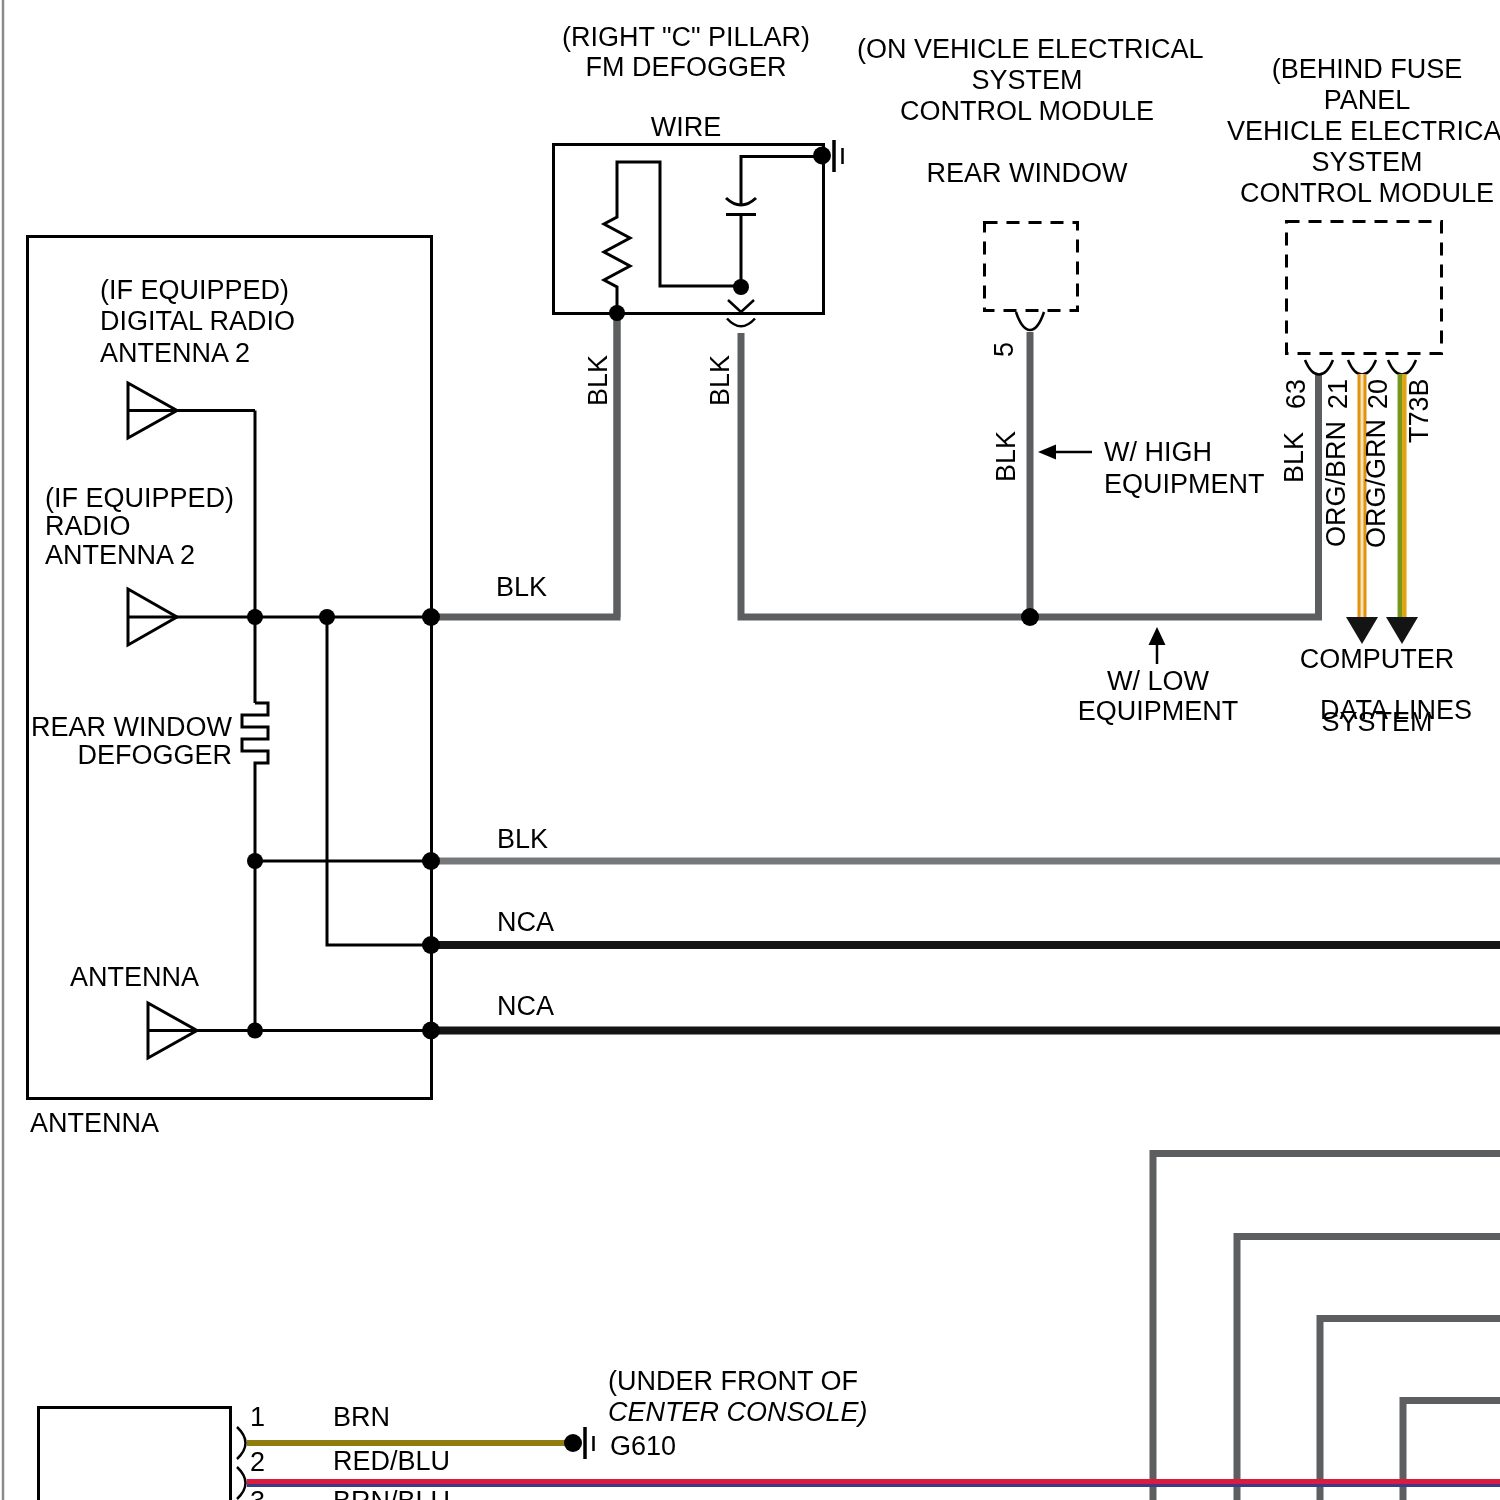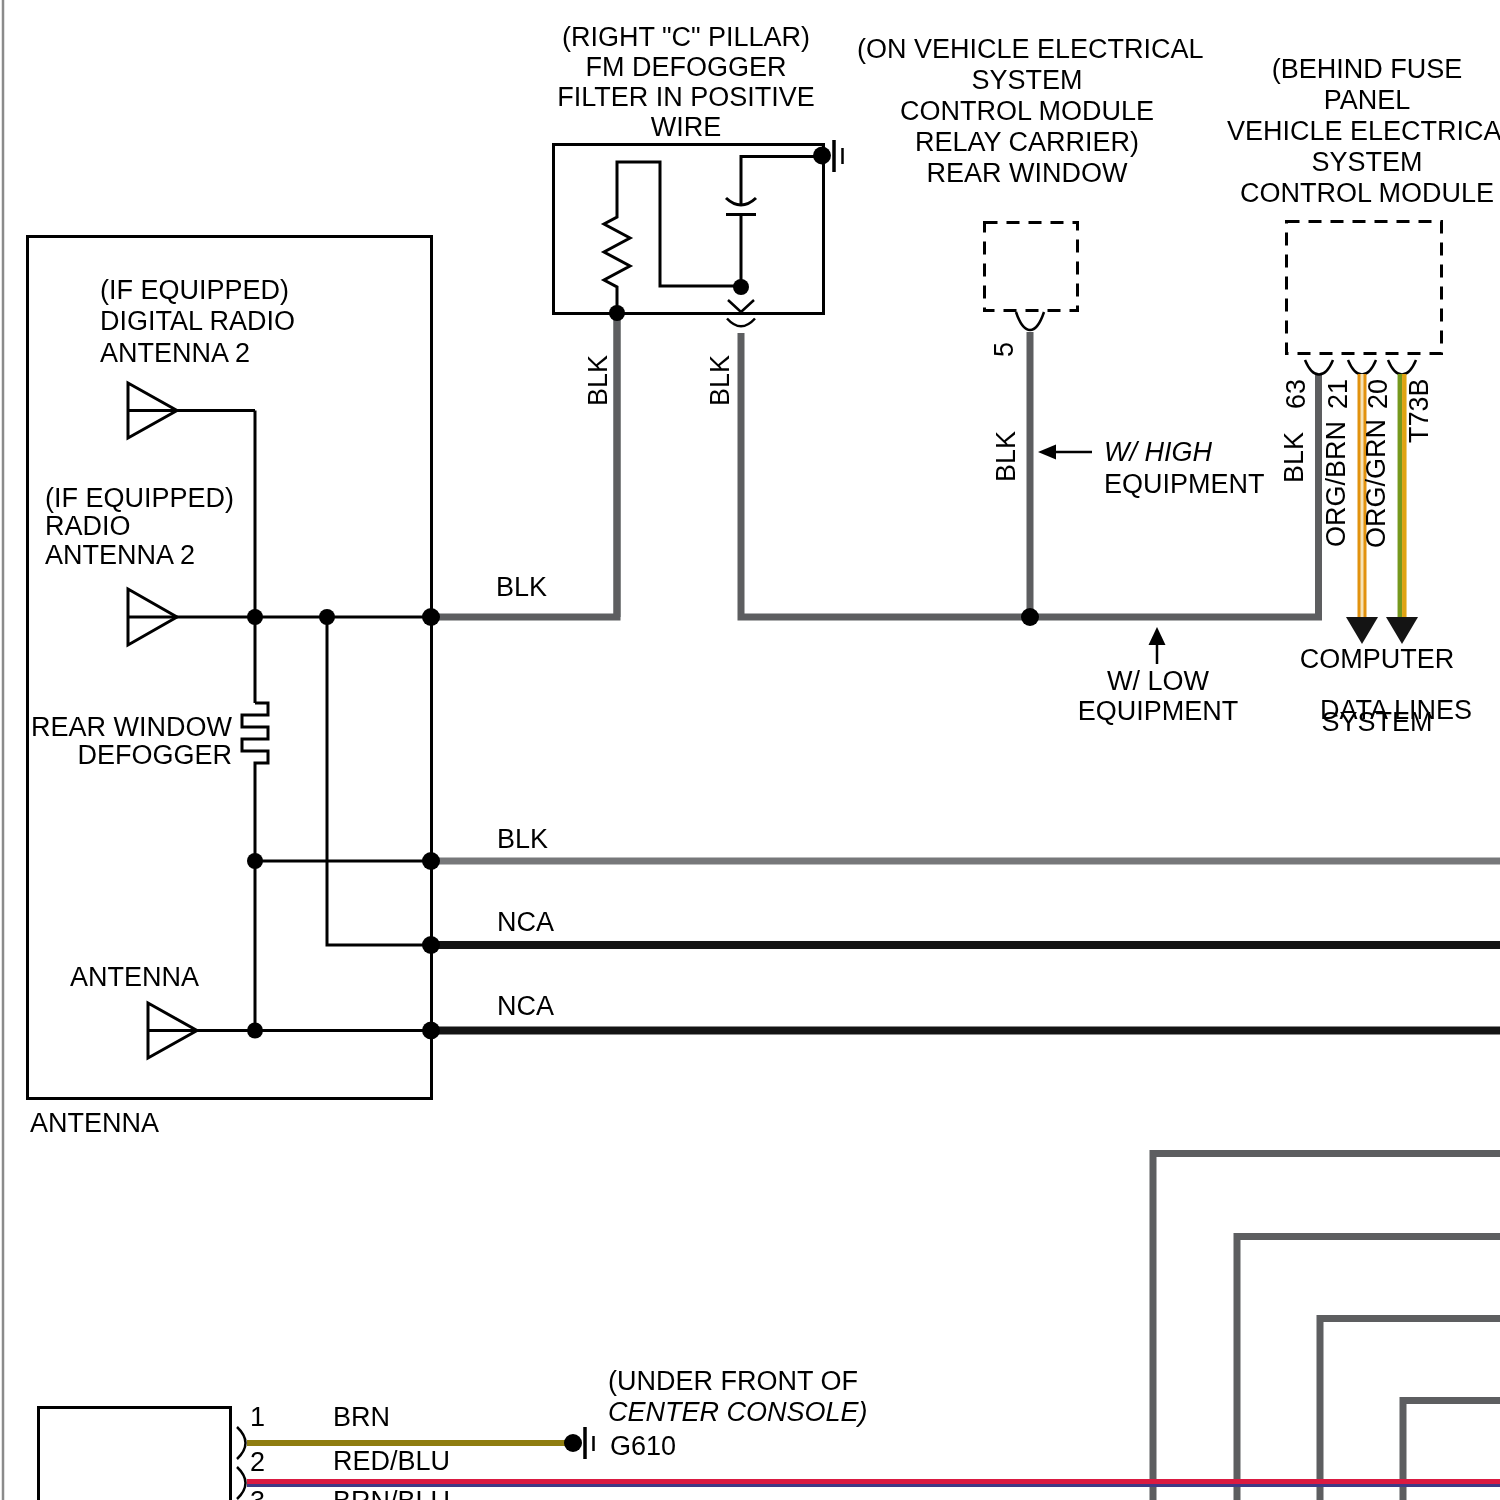--- a/index.html
+++ b/index.html
@@ -170,27 +170,25 @@
   </g>
 
   <g>
     <line x1="247" y1="1481.5" x2="1500" y2="1481.5" stroke="#da1a41" stroke-width="5"></line>
     <line x1="247" y1="1485.5" x2="1500" y2="1485.5" stroke="#3f3a85" stroke-width="3"></line>
   </g>
 </svg>
 
 <div class="t c" style="left:534px;top:22px;width:304px;">(RIGHT "C" PILLAR)</div>
 <div class="t c" style="left:534px;top:52px;width:304px;">FM DEFOGGER</div>
-<div class="t c" style="left:534px;top:82px;width:304px;">FILTER IN POSITIVE</div>
 <div class="t c" style="left:534px;top:112px;width:304px;">WIRE</div>
 
 <div class="t c" style="left:857px;top:34px;width:340px;">(ON VEHICLE ELECTRICAL</div>
 <div class="t c" style="left:857px;top:65px;width:340px;">SYSTEM</div>
 <div class="t c" style="left:857px;top:96px;width:340px;">CONTROL MODULE</div>
-<div class="t c" style="left:857px;top:127px;width:340px;">RELAY CARRIER)</div>
 <div class="t c" style="left:857px;top:158px;width:340px;">REAR WINDOW</div>
 
 <div class="t c" style="left:1227px;top:54px;width:280px;">(BEHIND FUSE</div>
 <div class="t c" style="left:1227px;top:85px;width:280px;">PANEL</div>
 <div class="t c" style="left:1227px;top:116px;width:280px;">VEHICLE ELECTRICAL</div>
 <div class="t c" style="left:1227px;top:147px;width:280px;">SYSTEM</div>
 <div class="t c" style="left:1227px;top:178px;width:280px;">CONTROL MODULE</div>
 
 <div class="t" style="left:100px;top:275px;">(IF EQUIPPED)</div>
 <div class="t" style="left:100px;top:306px;">DIGITAL RADIO</div>
@@ -218,21 +216,21 @@
 <div class="rt" style="left:993px;top:482px;">BLK</div>
 
 <div class="rt" style="left:1283px;top:409px;">63</div>
 <div class="rt" style="left:1281px;top:483px;">BLK</div>
 <div class="rt" style="left:1325px;top:409px;">21</div>
 <div class="rt" style="left:1323px;top:547px;">ORG/BRN</div>
 <div class="rt" style="left:1365px;top:409px;">20</div>
 <div class="rt" style="left:1363px;top:548px;">ORG/GRN</div>
 <div class="rt" style="left:1406px;top:443px;">T73B</div>
 
-<div class="t" style="left:1104px;top:437px;font-style:italic;">W/ HIGH</div>
+<div class="t" style="left:1104px;top:437px;">W/ HIGH</div>
 <div class="t" style="left:1104px;top:469px;">EQUIPMENT</div>
 <div class="t c" style="left:1043px;top:666px;width:230px;">W/ LOW</div>
 <div class="t c" style="left:1043px;top:696px;width:230px;">EQUIPMENT</div>
 
 <div class="t c" style="left:1277px;top:644px;width:200px;">COMPUTER</div>
 <div class="t c" style="left:1296px;top:675px;width:200px;margin-top:20px;">DATA LINES</div>
 <div class="t c" style="left:1277px;top:707px;width:200px;">SYSTEM</div>
 
 <div class="t" style="left:608px;top:1366px;">(UNDER FRONT OF</div>
 <div class="t" style="left:608px;top:1397px;font-style:italic;">CENTER CONSOLE)</div>

